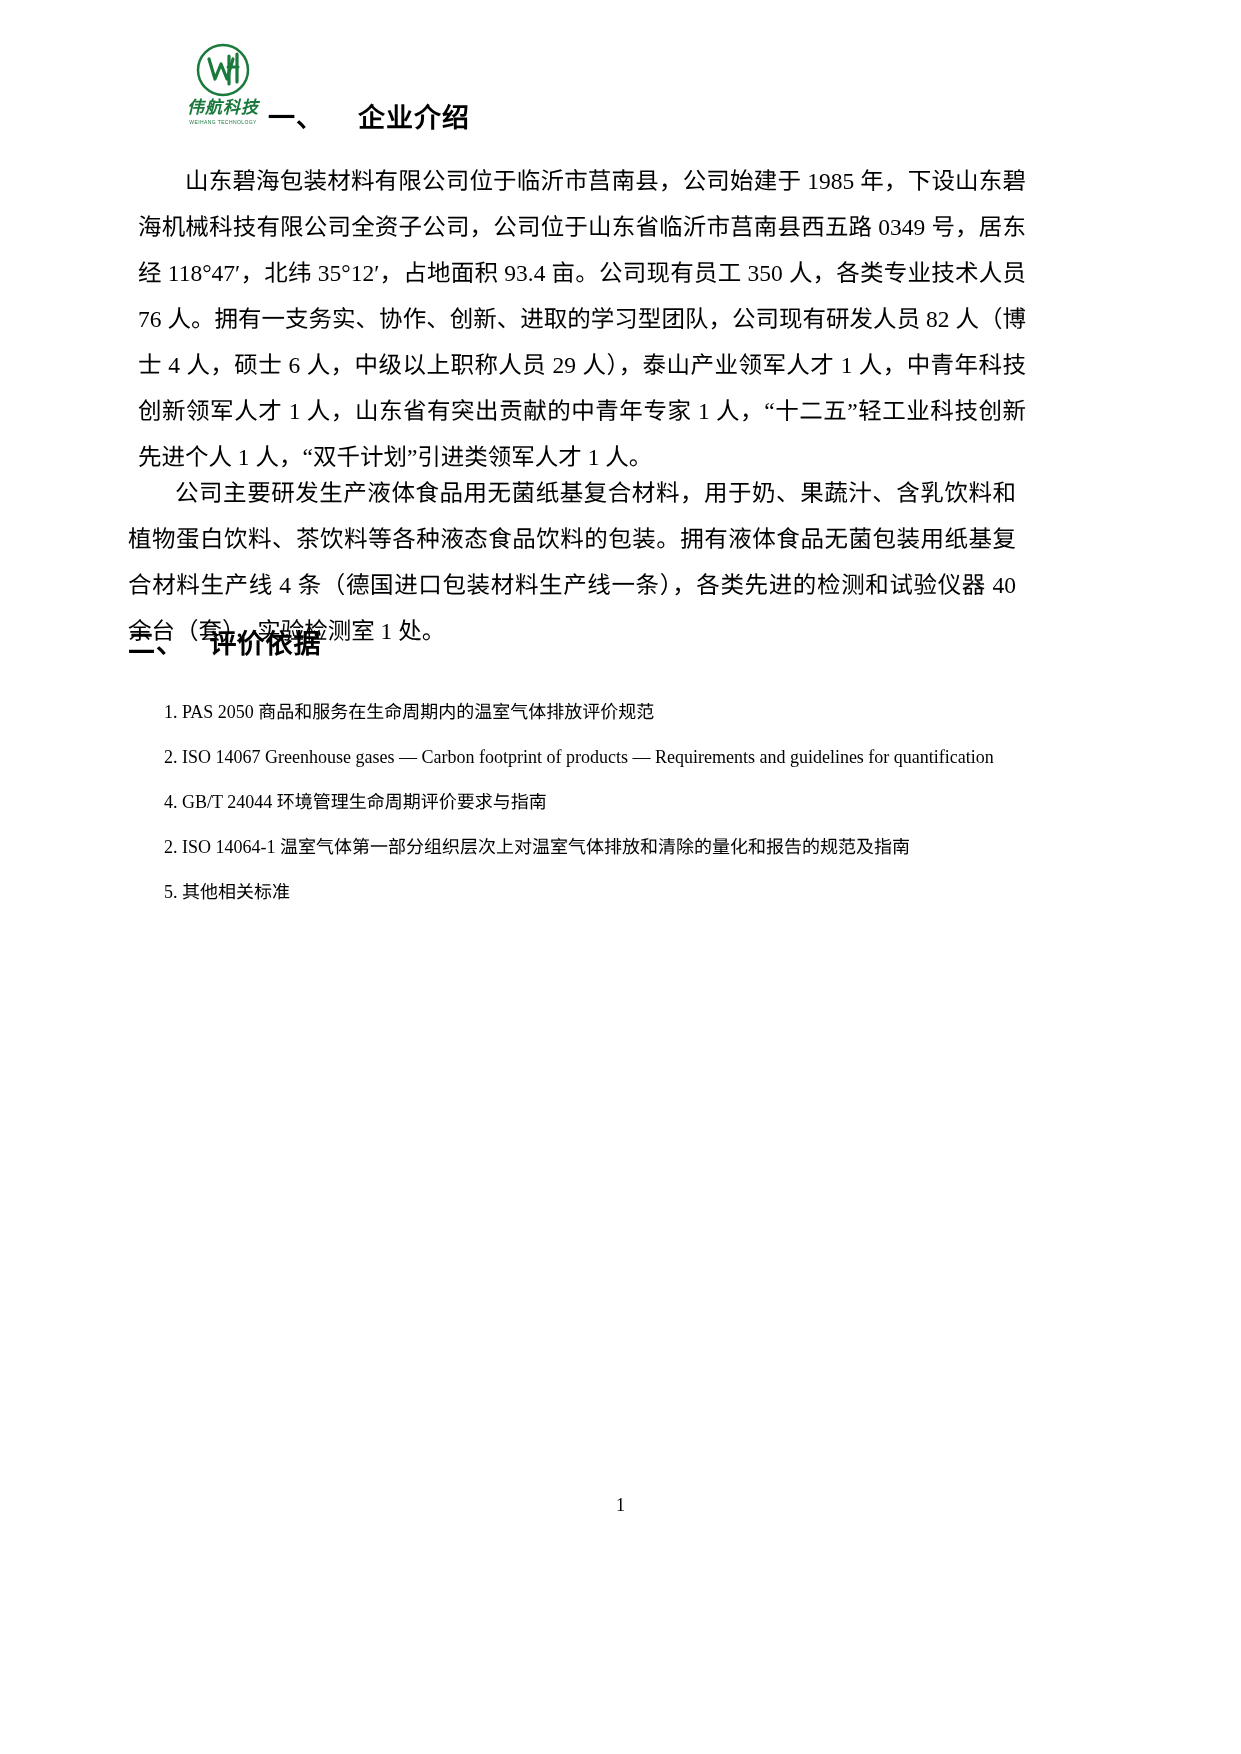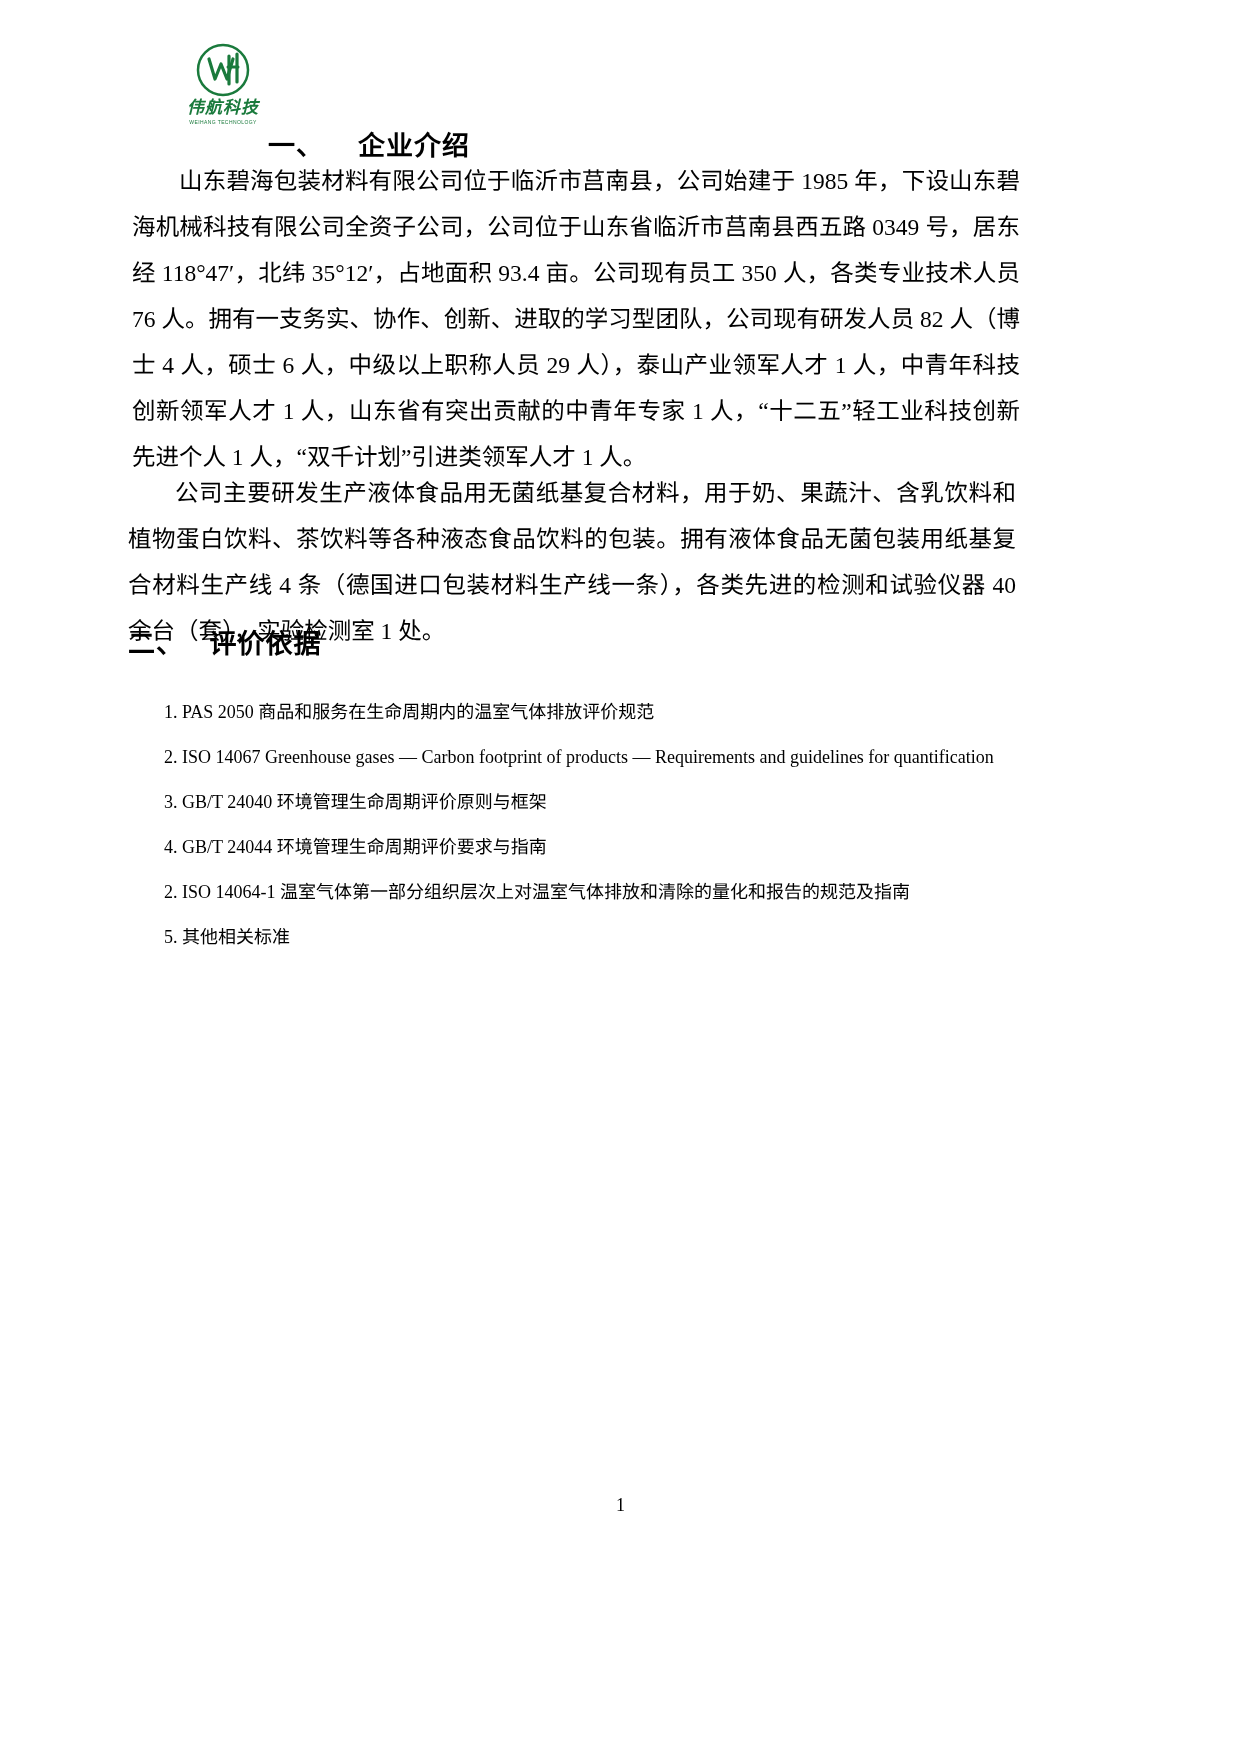--- a/index.html
+++ b/index.html
@@ -64,21 +64,21 @@
     font-weight: bold;
     font-size: 27px;
     margin: 0;
     padding: 0;
     line-height: 40px;
     letter-spacing: 1px;
   }
   .heading-1 {
     position: absolute;
     left: 268px;
-    top: 126px;
+    top: 98px;
     white-space: pre;
   }
   .heading-2 {
     position: absolute;
     left: 128px;
     top: 624px;
     white-space: pre;
   }
 
   
@@ -86,21 +86,21 @@
     font-size: 23.5px;
     line-height: 46px;
     text-align: justify;
     text-justify: inter-ideograph;
     text-indent: 2em;
     margin: 0;
     font-family: "Liberation Serif", "DejaVu Serif", serif;
   }
   .para-1 {
     position: absolute;
-    left: 132px;
+    left: 138px;
     top: 158px;
     width: 888px;
     font-family: Liberation Serif, serif;
   }
   .para-2 {
     position: absolute;
     left: 128px;
     top: 470px;
     width: 888px;
   }
@@ -158,21 +158,20 @@
 
   <p class="para para-1">山东碧海包装材料有限公司位于临沂市莒南县，公司始建于 1985 年，下设山东碧海机械科技有限公司全资子公司，公司位于山东省临沂市莒南县西五路 0349 号，居东经 118°47′，北纬 35°12′，占地面积 93.4 亩。公司现有员工 350 人，各类专业技术人员 76 人。拥有一支务实、协作、创新、进取的学习型团队，公司现有研发人员 82 人（博士 4 人，硕士 6 人，中级以上职称人员 29 人），泰山产业领军人才 1 人，中青年科技创新领军人才 1 人，山东省有突出贡献的中青年专家 1 人，“十二五”轻工业科技创新先进个人 1 人，“双千计划”引进类领军人才 1 人。</p>
 
   <p class="para para-2">公司主要研发生产液体食品用无菌纸基复合材料，用于奶、果蔬汁、含乳饮料和植物蛋白饮料、茶饮料等各种液态食品饮料的包装。拥有液体食品无菌包装用纸基复合材料生产线 4 条（德国进口包装材料生产线一条），各类先进的检测和试验仪器 40 余台（套），实验检测室 1 处。</p>
 
   <h1 class="section-heading heading-2"><span>二、</span><span>&nbsp;&nbsp;&nbsp;</span><span>评价依据</span></h1>
 
   <div class="list">
     <p class="list-item">1. PAS 2050  商品和服务在生命周期内的温室气体排放评价规范</p>
     <p class="list-item latin">2. ISO 14067 Greenhouse gases — Carbon footprint of products — Requirements and guidelines for quantification</p>
-    <p class="list-item">3. GB/T 24040  环境管理生命周期评价原则与框架</p>
     <p class="list-item">4. GB/T 24044 环境管理生命周期评价要求与指南</p>
     <p class="list-item">2. ISO 14064-1 温室气体第一部分组织层次上对温室气体排放和清除的量化和报告的规范及指南</p>
     <p class="list-item">5. 其他相关标准</p>
   </div>
 
   <div class="page-number">1</div>
 
 </div>
 
 </body></html>

